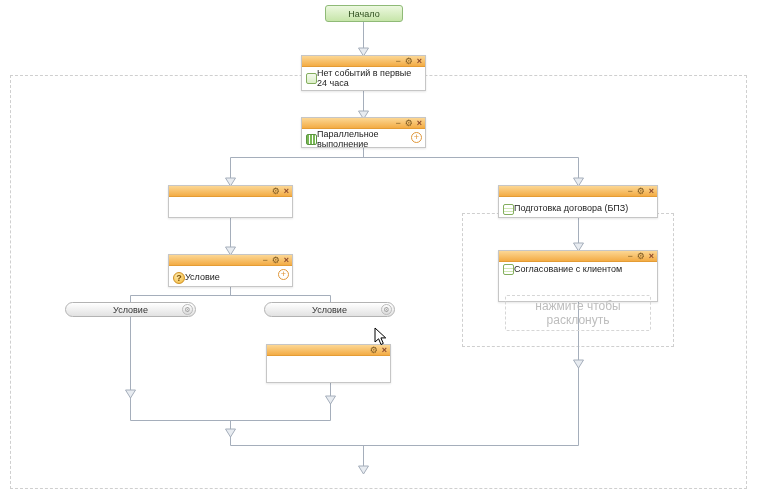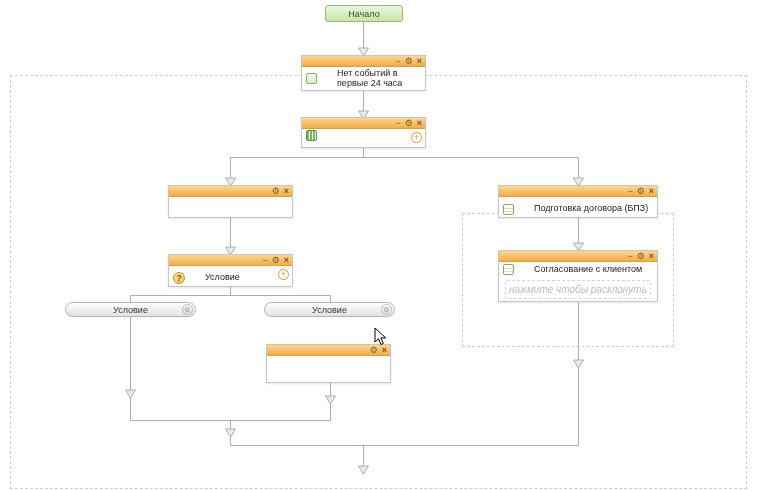--- a/index.html
+++ b/index.html
@@ -15,43 +15,43 @@
       background:linear-gradient(#ecf8df,#c6e5a9);
       font-size:9px;color:#2f4f1f;display:flex;align-items:center;justify-content:center;}
 
   .block{position:absolute;background:#fff;border:1px solid #c6c6c6;z-index:2;
       box-shadow:0 1px 2px rgba(0,0,0,.10);box-sizing:border-box;}
   .block-header{height:11px;background:linear-gradient(#fcd794,#f3ac45);
       border-bottom:1px solid #e49c35;display:flex;justify-content:flex-end;
       align-items:center;padding:0 3px;gap:4px;box-sizing:border-box;}
   .ctl{font-size:9px;line-height:9px;color:#7d5a22;cursor:pointer;}
   .ctl.close{color:#8a462a;font-weight:bold;}
-  .block-body{display:flex;align-items:center;gap:20px;padding:2px 4px;position:relative;}
+  .block-body{display:flex;align-items:center;gap:0;padding:2px 4px;position:relative;}
   .btitle{font-size:9px;color:#222;line-height:1.1;}
 
   .addbtn{position:absolute;width:9px;height:9px;border:1px solid #e0973a;border-radius:50%;
       background:#fff;color:#e0973a;font-size:9px;line-height:8px;text-align:center;
       right:3px;top:14px;cursor:pointer;}
 
   .bicon{width:11px;height:11px;flex:none;border-radius:2px;box-sizing:border-box;}
   .icon-event{border:1px solid #84ae5e;background:linear-gradient(#f4faee,#dcefc8);}
   .icon-parallel{border:1px solid #5a9440;
       background:repeating-linear-gradient(90deg,#79b854 0 2px,#ffffff 2px 3px);}
   .icon-pause{border:1px solid #5a9440;background-color:#fff;
       background:linear-gradient(90deg,#fff 0 2px,#6aa84f 2px 4px,#fff 4px 6px,#6aa84f 6px 8px,#fff 8px);}
   .icon-question{width:12px;height:12px;border-radius:50%;flex:none;box-sizing:border-box;
       background:radial-gradient(circle at 35% 30%,#ffe9a8,#f2b93c);
       border:1px solid #cf9022;color:#7a4f08;font-size:9px;font-weight:bold;
       line-height:11px;text-align:center;}
   .icon-control{border:1px solid #5577aa;background:linear-gradient(#eef4fc,#d4e2f5);}
   .icon-doc{border:1px solid #84ae5e;
       background:linear-gradient(#fff 0 3px,#cfe7b4 3px 4px,#fff 4px 6px,#cfe7b4 6px 7px,#fff 7px);}
 
-  .hint{margin:3px 6px 4px;border:1px dashed #d6d6d6;border-radius:2px;
-      font-size:10px;color:#bdbdbd;text-align:center;padding:3px 0;cursor:pointer;font-style:italic;}
+  .hint{margin:18px 6px 4px;border:1px dashed #d6d6d6;border-radius:2px;
+      font-size:12px;color:#bdbdbd;text-align:center;padding:3px 0;cursor:pointer;}
 
   .pill{position:absolute;height:15px;z-index:2;border:1px solid #b3b3b3;border-radius:8px;
       background:linear-gradient(#ffffff,#e2e2e2);display:flex;align-items:center;
       justify-content:center;font-size:9px;color:#333;box-sizing:border-box;}
   .pill-gear{position:absolute;right:2px;top:1px;width:11px;height:11px;border:1px solid #bbbbbb;
       border-radius:50%;background:linear-gradient(#fff,#dcdcdc);color:#999;
       font-size:7px;line-height:10px;text-align:center;cursor:pointer;box-sizing:border-box;}
 
   .cursor{position:absolute;z-index:9;}
 </style>
@@ -113,20 +113,21 @@
   </div>
 
   <div class="block" style="left:301px;top:117px;width:125px;height:31px">
     <div class="block-header">
       <span class="ctl">−</span>
       <span class="ctl">⚙</span>
       <span class="ctl close">×</span>
     </div>
     <div class="block-body" style="padding:1px 16px 1px 4px">
       <span class="bicon icon-parallel"></span>
+      <span class="btitle">Параллельное выполнение</span>
     </div>
     <span class="addbtn">+</span>
   </div>
 
   <div class="block" style="left:168px;top:185px;width:125px;height:33px">
     <div class="block-header">
       <span class="ctl">⚙</span>
       <span class="ctl close">×</span>
     </div>
   </div>

